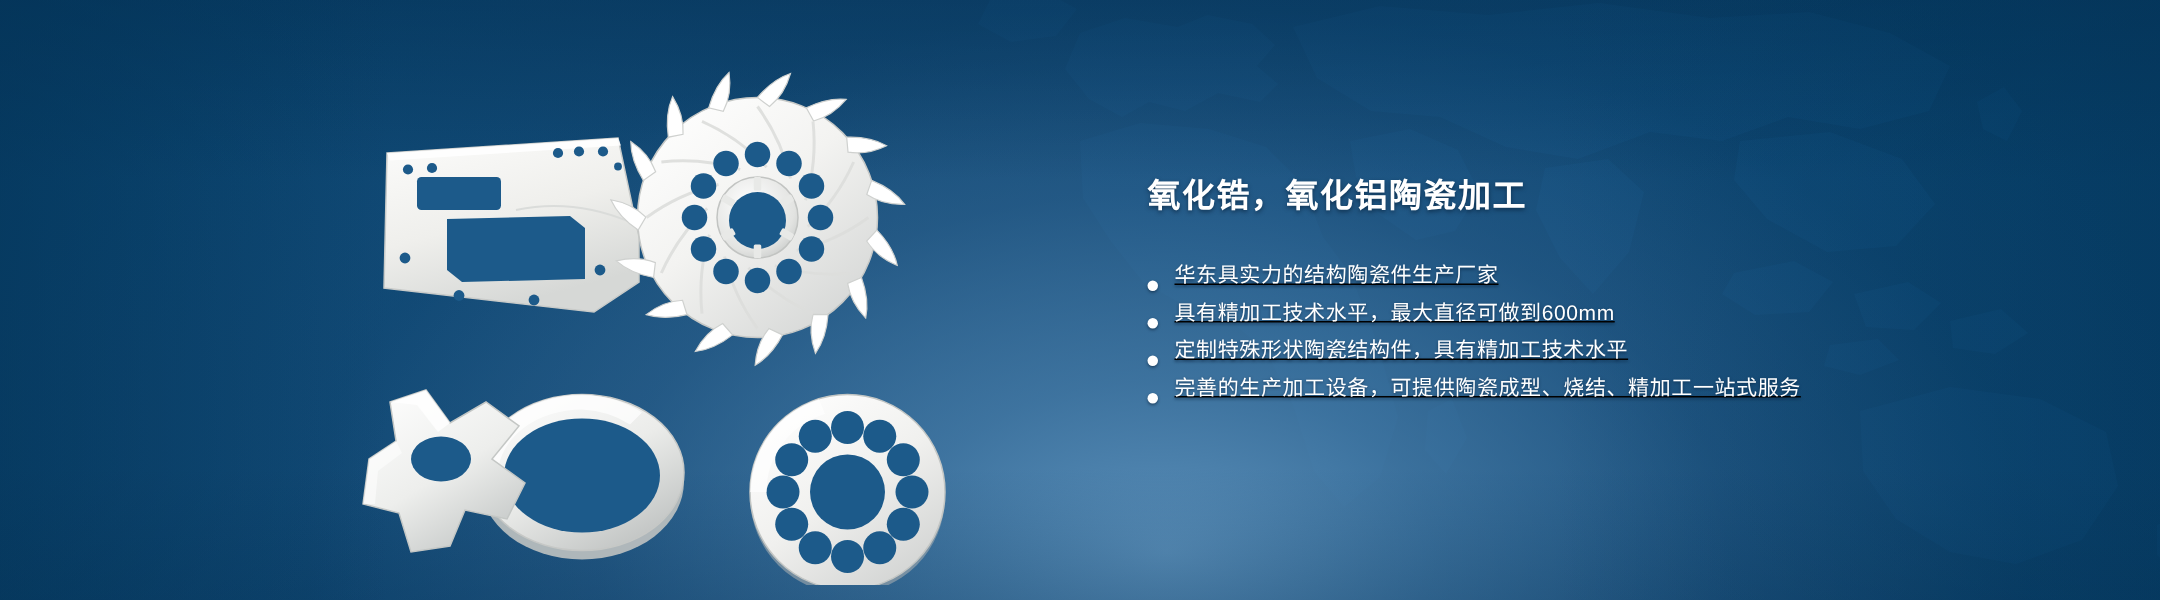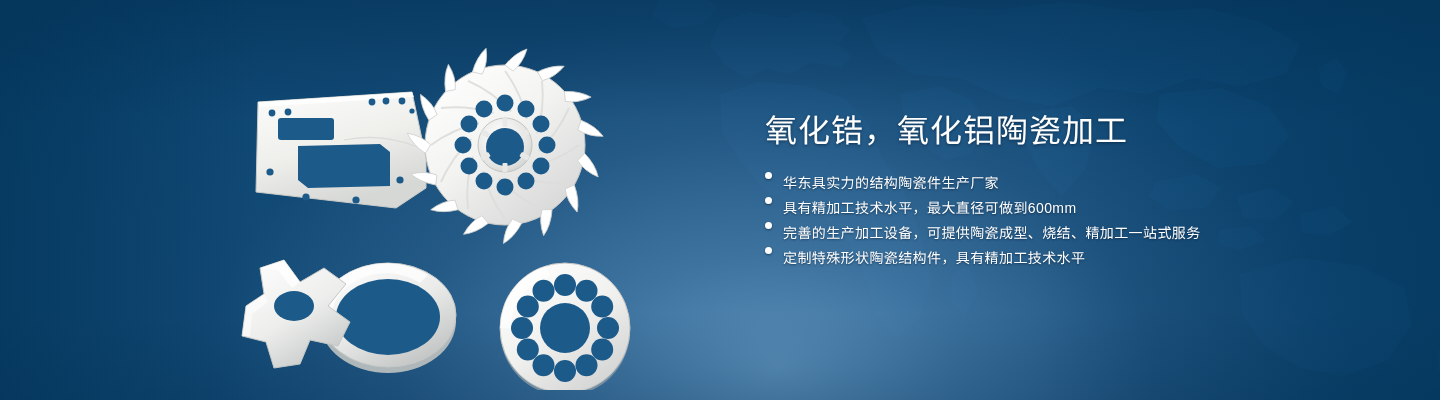--- a/index.html
+++ b/index.html
@@ -84,40 +84,41 @@
   
   .text-block {
     position: absolute;
     left: 765px;
     top: 112px;
     width: 620px;
   }
 
   .headline {
     margin: 0;
-    font-size: 32px;
+    font-size: 22px;
     line-height: 38px;
-    font-weight: 400;
+    font-weight: 700;
     letter-spacing: 1px;
     color: #ffffff;
     text-shadow: 0 1px 3px rgba(0,20,40,0.55);
     white-space: nowrap;
   }
 
   .bullets {
     list-style: none;
     margin: 22px 0 0 0;
     padding: 0;
   }
 
   .bullet-row {
     display: flex;
-    align-items: flex-start;
+    align-items: flex-end;
     height: 22px;
     margin-bottom: 3px;
+    text-decoration: underline;
   }
 
   .bullet-dot {
     flex: 0 0 auto;
     width: 7px;
     height: 7px;
     border-radius: 50%;
     background: #ffffff;
     margin-right: 11px;
     box-shadow: 0 1px 2px rgba(0,20,40,0.5);
@@ -339,22 +340,22 @@
       <li class="bullet-row">
         <span class="bullet-dot"></span>
         <span class="bullet-text">华东具实力的结构陶瓷件生产厂家</span>
       </li>
       <li class="bullet-row">
         <span class="bullet-dot"></span>
         <span class="bullet-text">具有精加工技术水平，最大直径可做到600mm</span>
       </li>
       <li class="bullet-row">
         <span class="bullet-dot"></span>
-        <span class="bullet-text">完善的生产加工设备，可提供陶瓷成型、烧结、精加工一站式服务</span>
+        <span class="bullet-text">定制特殊形状陶瓷结构件，具有精加工技术水平</span>
       </li>
       <li class="bullet-row">
         <span class="bullet-dot"></span>
-        <span class="bullet-text">定制特殊形状陶瓷结构件，具有精加工技术水平</span>
+        <span class="bullet-text">完善的生产加工设备，可提供陶瓷成型、烧结、精加工一站式服务</span>
       </li>
     </ul>
   </div>
 
 </div>
 
 </body></html>

